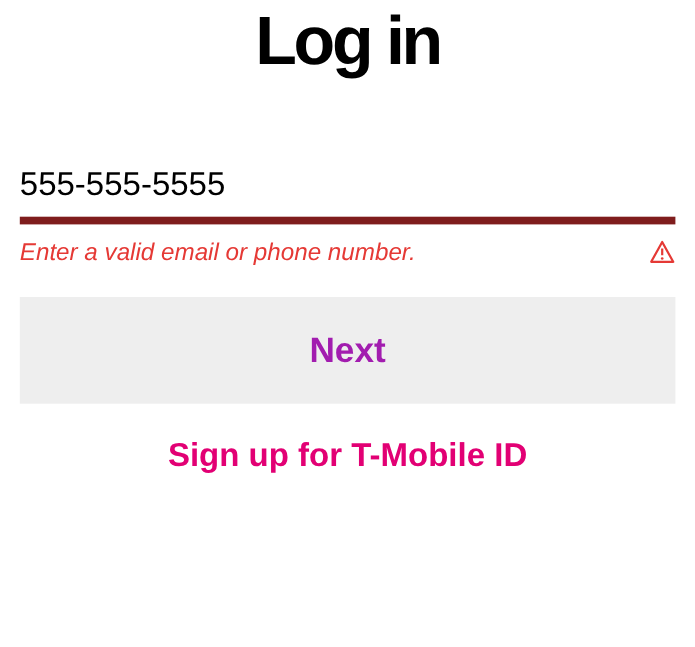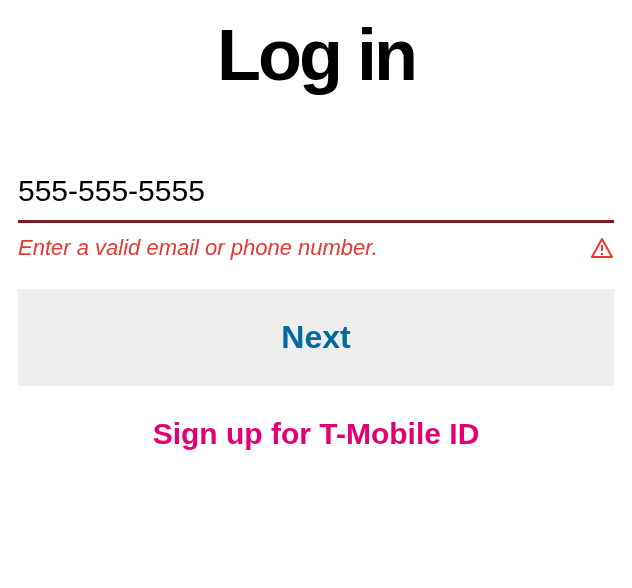--- a/index.html
+++ b/index.html
@@ -8,42 +8,42 @@
       box-sizing: border-box;
     }
     body {
       font-family: Arial, Helvetica, sans-serif;
       width: 632px;
       height: 588px;
       background: white;
       padding: 0 18px;
     }
     .page-title {
-      font-size: 72px;
+      font-size: 62px;
       font-weight: 900;
       text-align: center;
       letter-spacing: -3px;
-      padding-top: 16px;
+      padding-top: 4px;
       line-height: 1.1;
       color: #000;
     }
     .form-group {
       margin-top: 75px;
     }
     .field-label {
       color: #e20074;
       font-size: 22px;
       font-weight: 400;
       display: block;
       margin-bottom: 12px;
     }
     .text-input {
       width: 100%;
       border: none;
-      border-bottom: 3px solid #7f1d1d;
+      border-bottom: 7px solid #7f1d1d;
       font-size: 30px;
       font-weight: 400;
       padding: 4px 0 12px 0;
       outline: none;
       color: #000;
       font-family: Arial, Helvetica, sans-serif;
     }
     .error-row {
       display: flex;
       justify-content: space-between;
@@ -62,21 +62,21 @@
       flex-shrink: 0;
     }
     .next-button {
       width: 100%;
       margin-top: 28px;
       background: #eeeeee;
       border: none;
       padding: 30px 0;
       font-size: 32px;
       font-weight: 700;
-      color: #0369a1;
+      color: #a21caf;
       cursor: pointer;
       font-family: Arial, Helvetica, sans-serif;
       text-align: center;
     }
     .signup-link {
       display: block;
       text-align: center;
       margin-top: 31px;
       color: #e20074;
       font-size: 30px;

